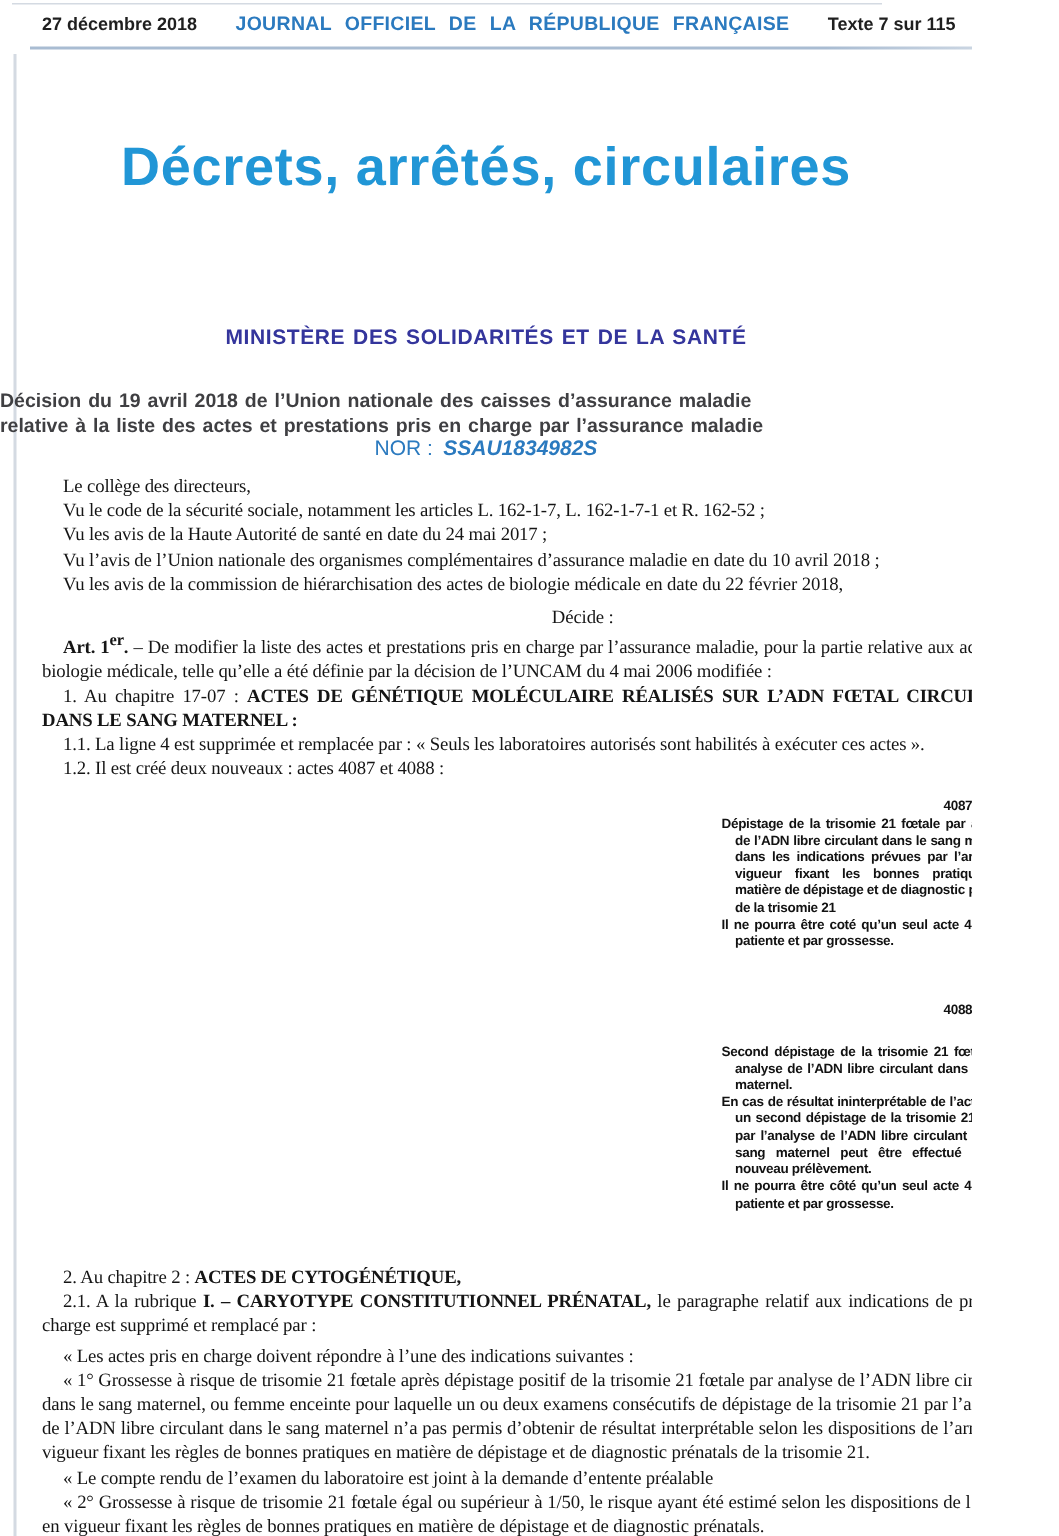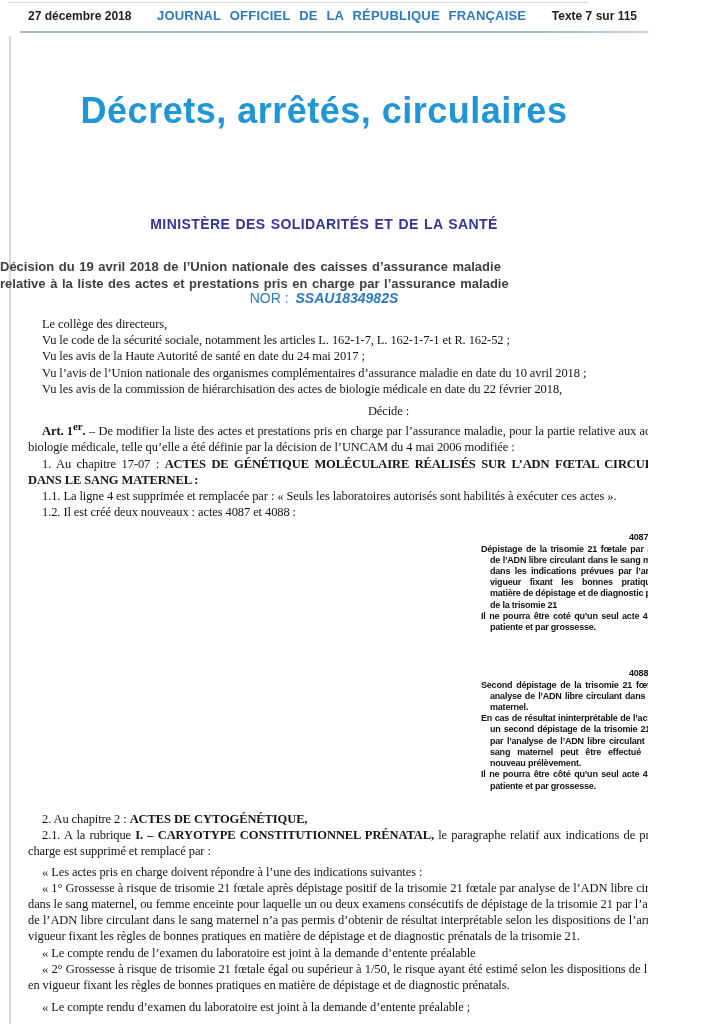--- a/index.html
+++ b/index.html
@@ -71,21 +71,21 @@
   .q-last{margin-top:6px !important;}
 
   
   .jo-table{
     margin:12px 0 8px 0;
     font-family:"Liberation Sans", sans-serif;
     font-size:9px; line-height:11.2px; font-weight:bold;
     letter-spacing:-0.2px; color:#121212; text-align:left;
   }
   .trow{display:flex; align-items:flex-end;flex-direction:column;}
-  .trow + .trow{margin-top:24px;}
+  .trow + .trow{margin-top:24px;gap:16px;}
   .tcode{width:50px; margin-left:5px; flex:none;}
   .tdesc{width:198px; margin-left:164px; flex:none; text-align:justify;}
   .tdesc p{margin:0; padding-left:9px; text-indent:-9px;}
   .ttariff{margin-left:13px; flex:none; white-space:nowrap;}
 </style>
 </head>
 <body>
 
 <div class="page">
 

